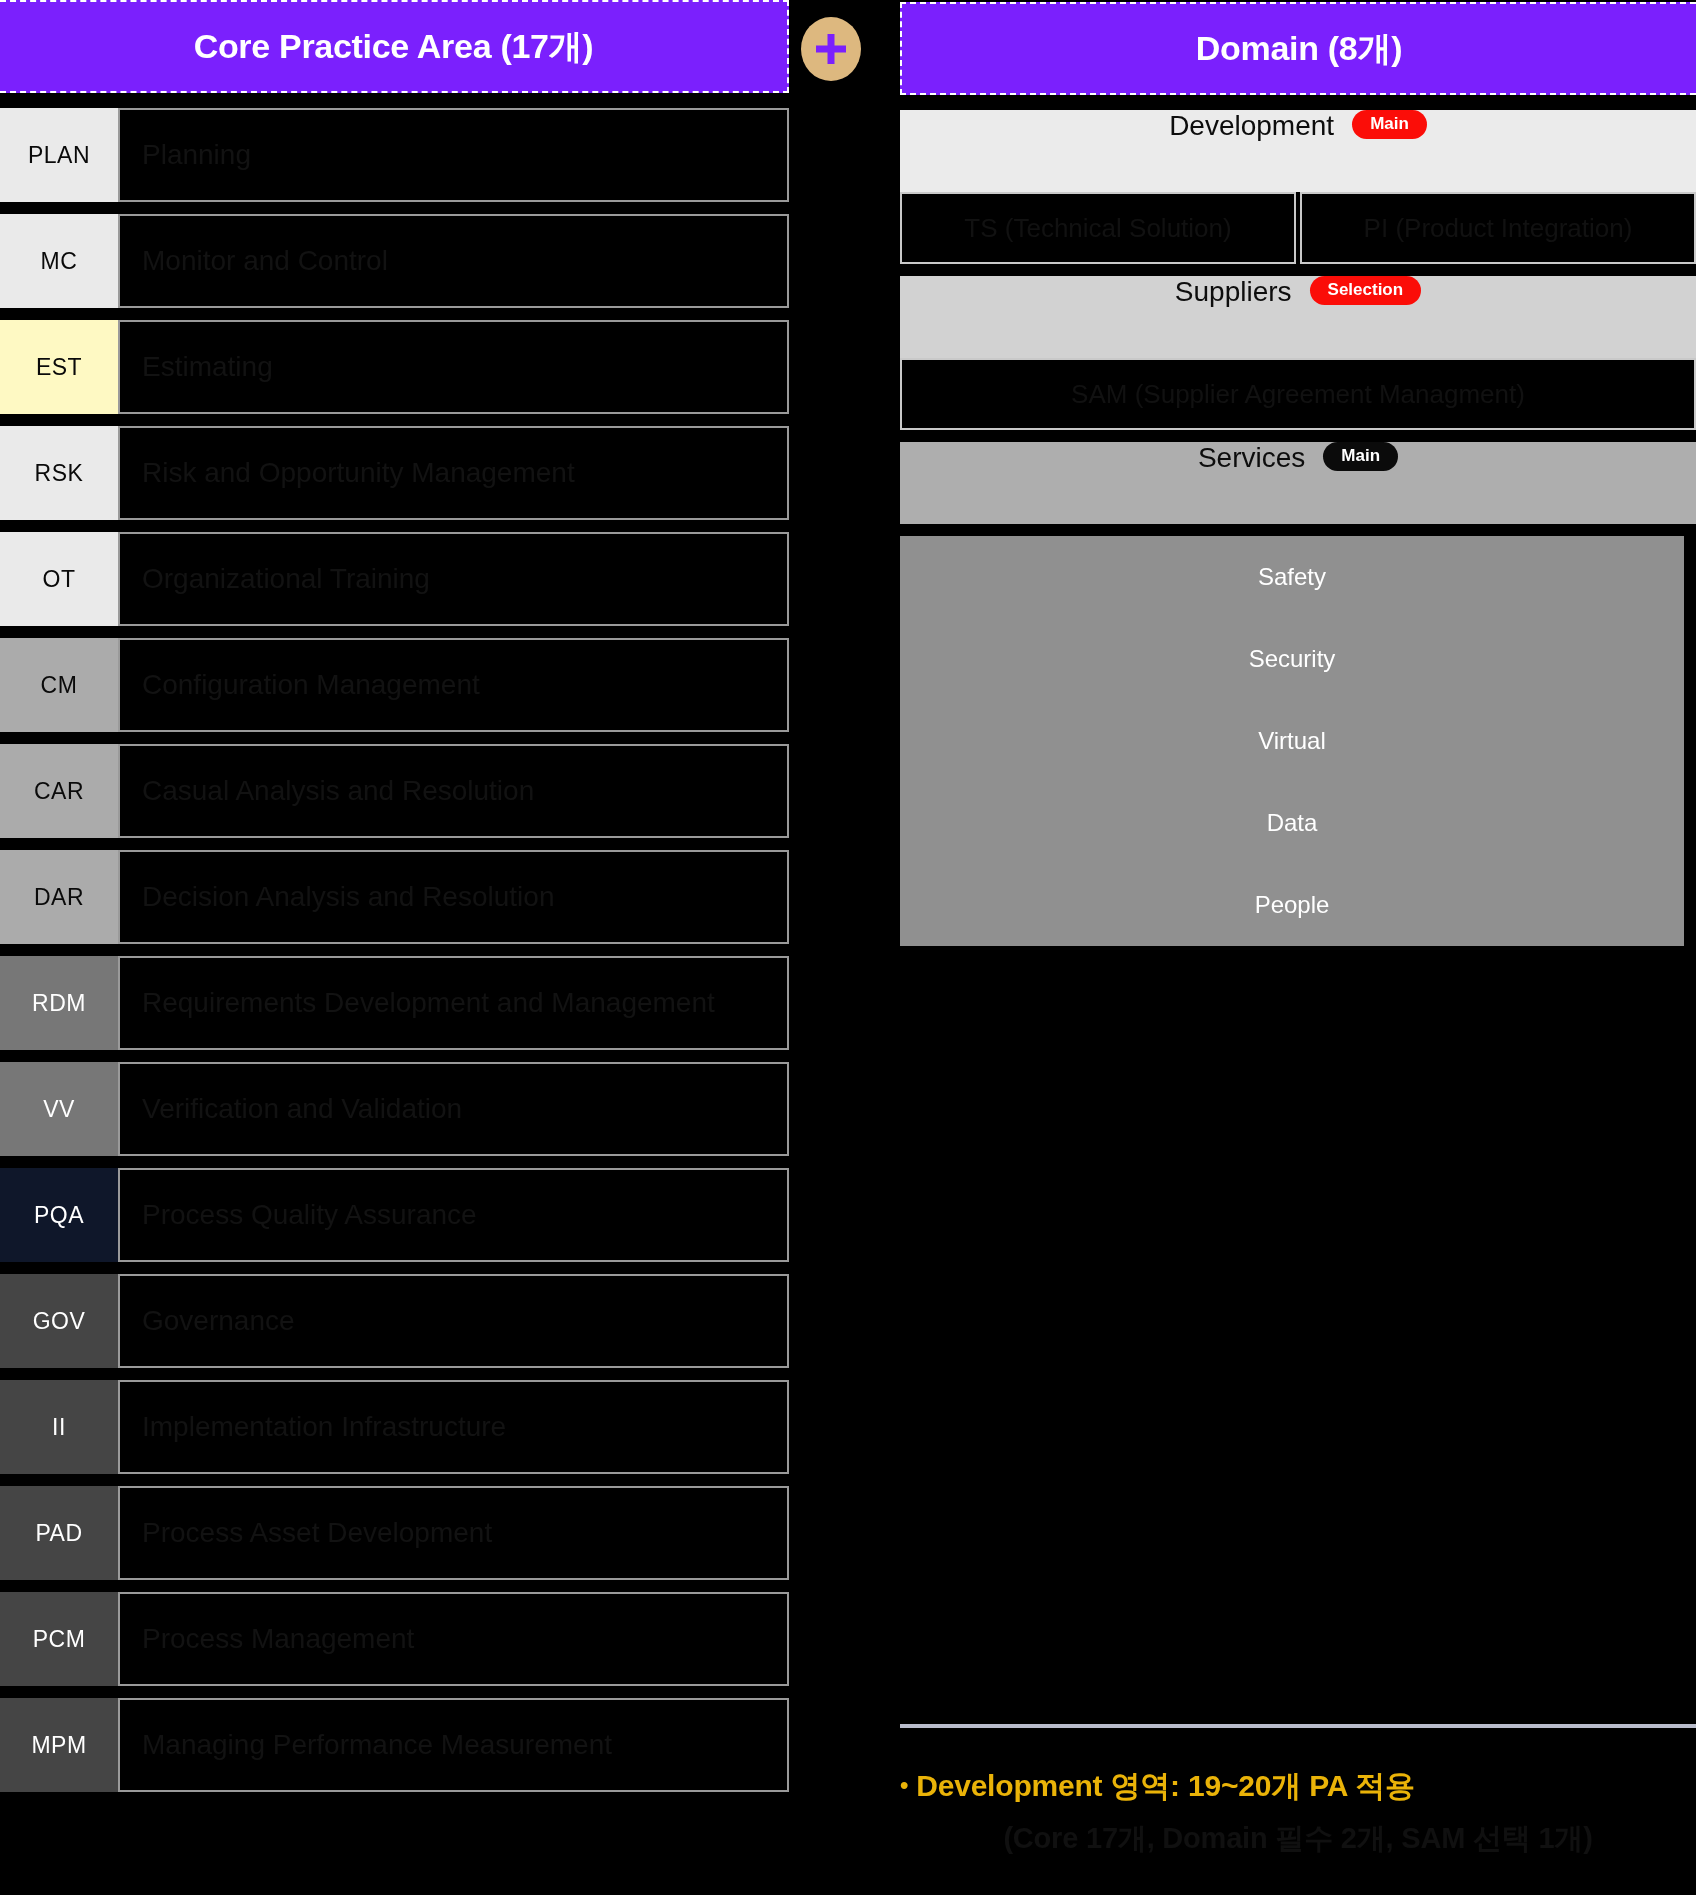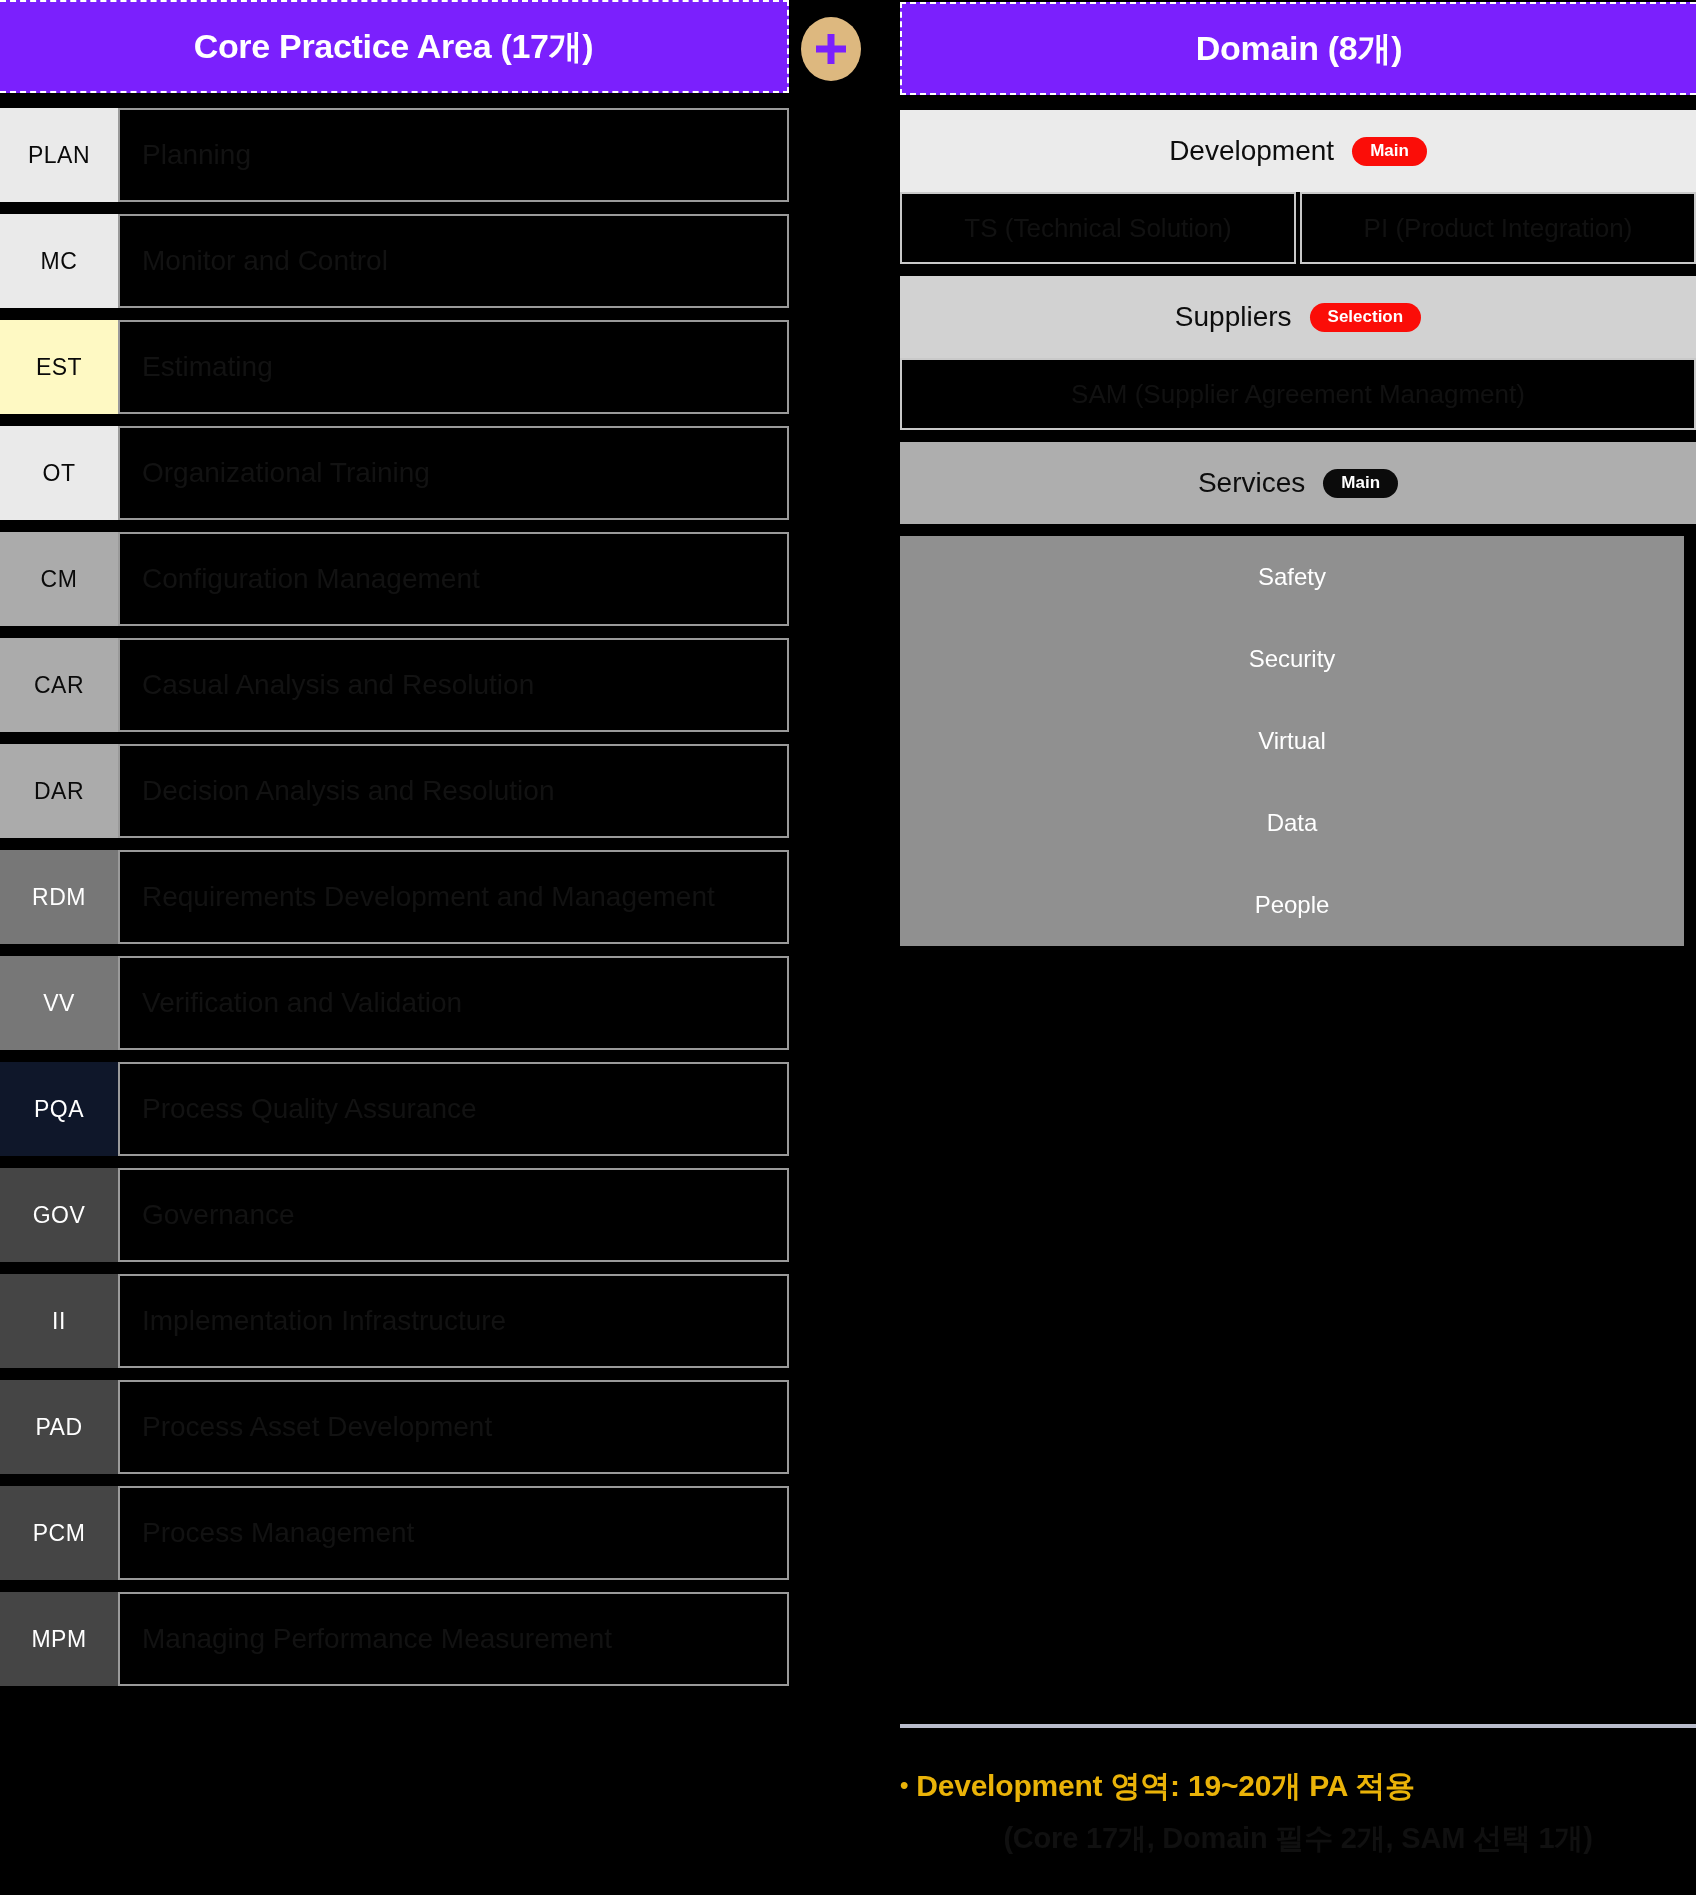--- a/index.html
+++ b/index.html
@@ -120,21 +120,21 @@
     left: 0px;
     top: 108px;
     width: 796px;
   }
 
   .dom-group-head {
     position: relative;
     width: 796px;
     height: 82px;
     display: flex;
-    align-items: center;
+    align-items: flex-start;
     justify-content: center;
     gap: 18px;
     font-size: 28px;
     color: #0d0d0d;
   }
 
   .badge {
     display: inline-flex;
     align-items: center;
     justify-content: center;
@@ -226,20 +226,24 @@
         </div>
         <div class="pa-row">
           <div class="pa-code" style="background: rgb(234, 234, 234); color: rgb(10, 10, 10);">MC</div>
           <div class="pa-name">Monitor and Control</div>
         </div>
         <div class="pa-row">
           <div class="pa-code" style="background: #fef9c3; color: rgb(10, 10, 10);">EST</div>
           <div class="pa-name">Estimating</div>
         </div>
         <div class="pa-row">
+          <div class="pa-code" style="background: rgb(234, 234, 234); color: rgb(10, 10, 10);">RSK</div>
+          <div class="pa-name">Risk and Opportunity Management</div>
+        </div>
+        <div class="pa-row">
           <div class="pa-code" style="background: rgb(234, 234, 234); color: rgb(10, 10, 10);">OT</div>
           <div class="pa-name">Organizational Training</div>
         </div>
         <div class="pa-row">
           <div class="pa-code" style="background: rgb(171, 171, 171); color: rgb(10, 10, 10);">CM</div>
           <div class="pa-name">Configuration Management</div>
         </div>
         <div class="pa-row">
           <div class="pa-code" style="background: rgb(171, 171, 171); color: rgb(10, 10, 10);">CAR</div>
           <div class="pa-name">Casual Analysis and Resolution</div>

